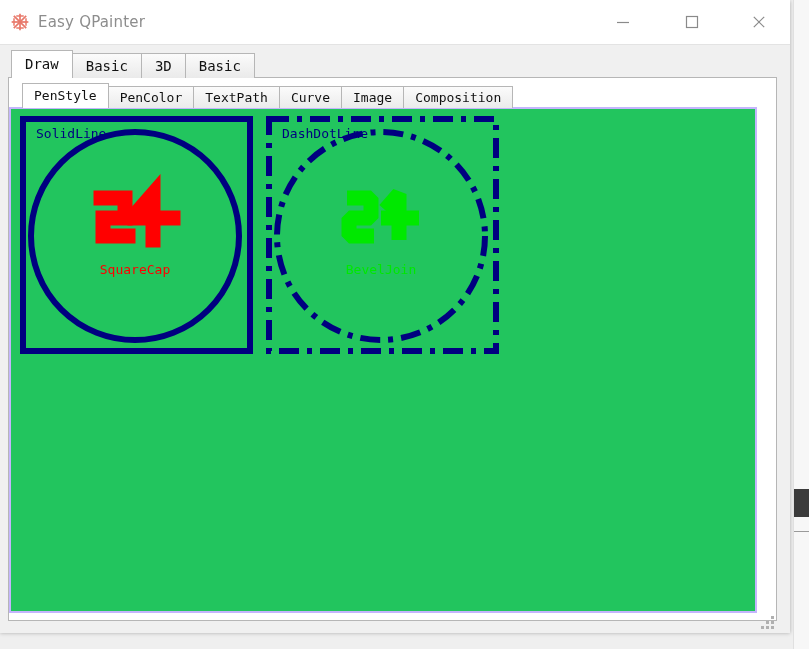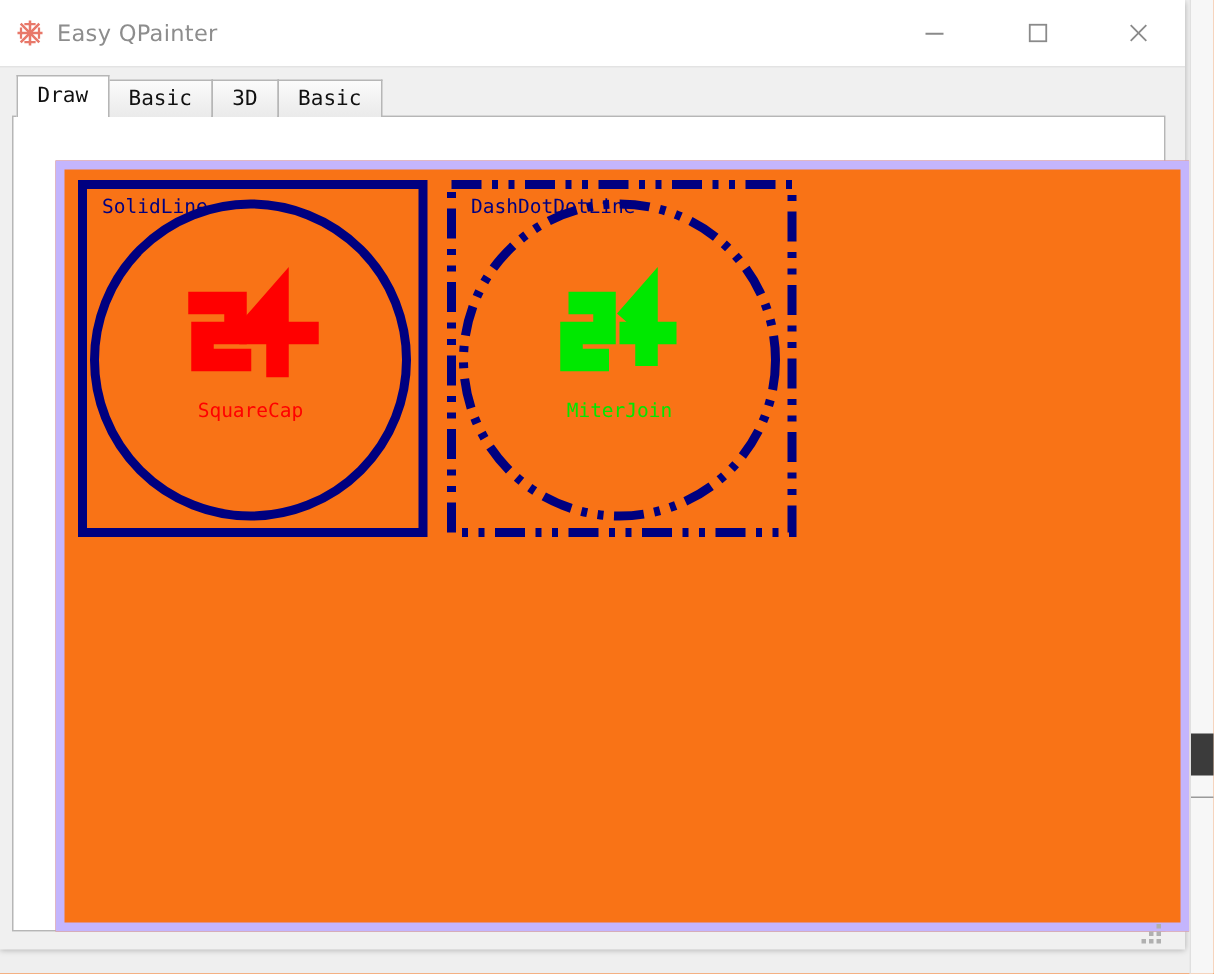--- a/index.html
+++ b/index.html
@@ -93,23 +93,23 @@
     border:1px solid #b6b6b6;
     border-bottom:none;
     background:linear-gradient(#fbfbfb,#ebebeb);
     margin-right:-1px;white-space:nowrap;
   }
   .itab.active{
     background:#ffffff;height:24px;line-height:24px;z-index:2;
   }
 
   #inner-pane{
-    position:absolute;left:28px;top:29px;width:744px;height:502px;
-    background:#f97316;
-    border:6px solid #c4b5fd;
+    position:absolute;left:0;top:29px;width:744px;height:502px;
+    background:#22c55e;
+    border:2px solid #c4b5fd;
   }
 
   
   #grid{
     position:absolute;left:3px;top:3px;
     width:738px;height:496px;
     display:grid;
     grid-template-columns:repeat(3,1fr);
     grid-template-rows:repeat(2,1fr);
   }
@@ -182,47 +182,55 @@
 
     <div id="outer-tabbar">
       <div class="otab active">Draw</div>
       <div class="otab">Basic</div>
       <div class="otab">3D</div>
       <div class="otab">Basic</div>
     </div>
 
     <div id="outer-pane">
 
+      <div id="inner-tabbar">
+        <div class="itab active">PenStyle</div>
+        <div class="itab">PenColor</div>
+        <div class="itab">TextPath</div>
+        <div class="itab">Curve</div>
+        <div class="itab">Image</div>
+        <div class="itab">Composition</div>
+      </div>
 
       <div id="inner-pane">
         <div id="grid">
           <div class="cell">
               <svg viewBox="0 0 246 248" preserveAspectRatio="none">
                 <rect x="9" y="7" width="227" height="232" fill="none" stroke="#000080" stroke-width="6" stroke-linecap="butt"></rect>
                 <circle cx="121" cy="124" r="104" fill="none" stroke="#000080" stroke-width="6" stroke-linecap="butt"></circle>
                 <text x="22" y="26" fill="#000080" font-size="13" font-family="&quot;DejaVu Sans Mono&quot;,&quot;Liberation Mono&quot;,monospace">SolidLine</text>
                 <g transform="translate(81,72)">
                   <path d="M 6 14 L 30 14 L 30 34 L 8 34 L 8 52 L 33 52" fill="none" stroke="#ff0000" stroke-width="15" stroke-linecap="square" stroke-linejoin="miter"></path>
                   <path d="M 44 26 L 58 10 L 58 56" fill="none" stroke="#ff0000" stroke-width="15" stroke-linecap="square" stroke-linejoin="miter"></path>
                   <path d="M 40 34 L 78 34" fill="none" stroke="#ff0000" stroke-width="15" stroke-linecap="square" stroke-linejoin="miter"></path>
                 </g>
                 <text x="121" y="162" fill="#ff0000" font-size="13" text-anchor="middle" font-family="&quot;DejaVu Sans Mono&quot;,&quot;Liberation Mono&quot;,monospace">SquareCap</text>
               </svg>
             </div>
           <div class="cell">
               <svg viewBox="0 0 246 248" preserveAspectRatio="none">
-                <rect x="9" y="7" width="227" height="232" fill="none" stroke="#000080" stroke-width="6" stroke-linecap="butt" stroke-dasharray="20,7,4,7,4,7"></rect>
-                <circle cx="121" cy="124" r="104" fill="none" stroke="#000080" stroke-width="6" stroke-linecap="butt" stroke-dasharray="20,7,4,7,4,7"></circle>
-                <text x="22" y="26" fill="#000080" font-size="13" font-family="&quot;DejaVu Sans Mono&quot;,&quot;Liberation Mono&quot;,monospace">DashDotDotLine</text>
+                <rect x="9" y="7" width="227" height="232" fill="none" stroke="#000080" stroke-width="6" stroke-linecap="butt" stroke-dasharray="20,8,5,8"></rect>
+                <circle cx="121" cy="124" r="104" fill="none" stroke="#000080" stroke-width="6" stroke-linecap="butt" stroke-dasharray="20,8,5,8"></circle>
+                <text x="22" y="26" fill="#000080" font-size="13" font-family="&quot;DejaVu Sans Mono&quot;,&quot;Liberation Mono&quot;,monospace">DashDotLine</text>
                 <g transform="translate(81,72)">
-                  <path d="M 6 14 L 30 14 L 30 34 L 8 34 L 8 52 L 33 52" fill="none" stroke="#00e800" stroke-width="15" stroke-linecap="butt" stroke-linejoin="miter"></path>
-                  <path d="M 44 26 L 58 10 L 58 56" fill="none" stroke="#00e800" stroke-width="15" stroke-linecap="butt" stroke-linejoin="miter"></path>
-                  <path d="M 40 34 L 78 34" fill="none" stroke="#00e800" stroke-width="15" stroke-linecap="butt" stroke-linejoin="miter"></path>
+                  <path d="M 6 14 L 30 14 L 30 34 L 8 34 L 8 52 L 33 52" fill="none" stroke="#00e800" stroke-width="15" stroke-linecap="butt" stroke-linejoin="bevel"></path>
+                  <path d="M 44 26 L 58 10 L 58 56" fill="none" stroke="#00e800" stroke-width="15" stroke-linecap="butt" stroke-linejoin="bevel"></path>
+                  <path d="M 40 34 L 78 34" fill="none" stroke="#00e800" stroke-width="15" stroke-linecap="butt" stroke-linejoin="bevel"></path>
                 </g>
-                <text x="121" y="162" fill="#00e800" font-size="13" text-anchor="middle" font-family="&quot;DejaVu Sans Mono&quot;,&quot;Liberation Mono&quot;,monospace">MiterJoin</text>
+                <text x="121" y="162" fill="#00e800" font-size="13" text-anchor="middle" font-family="&quot;DejaVu Sans Mono&quot;,&quot;Liberation Mono&quot;,monospace">BevelJoin</text>
               </svg>
             </div>
         </div>
       </div>
     </div>
 
     <div id="sizegrip">
       <i style="right:0;bottom:0;"></i>
       <i style="right:0;bottom:5px;"></i>
       <i style="right:0;bottom:10px;"></i>

